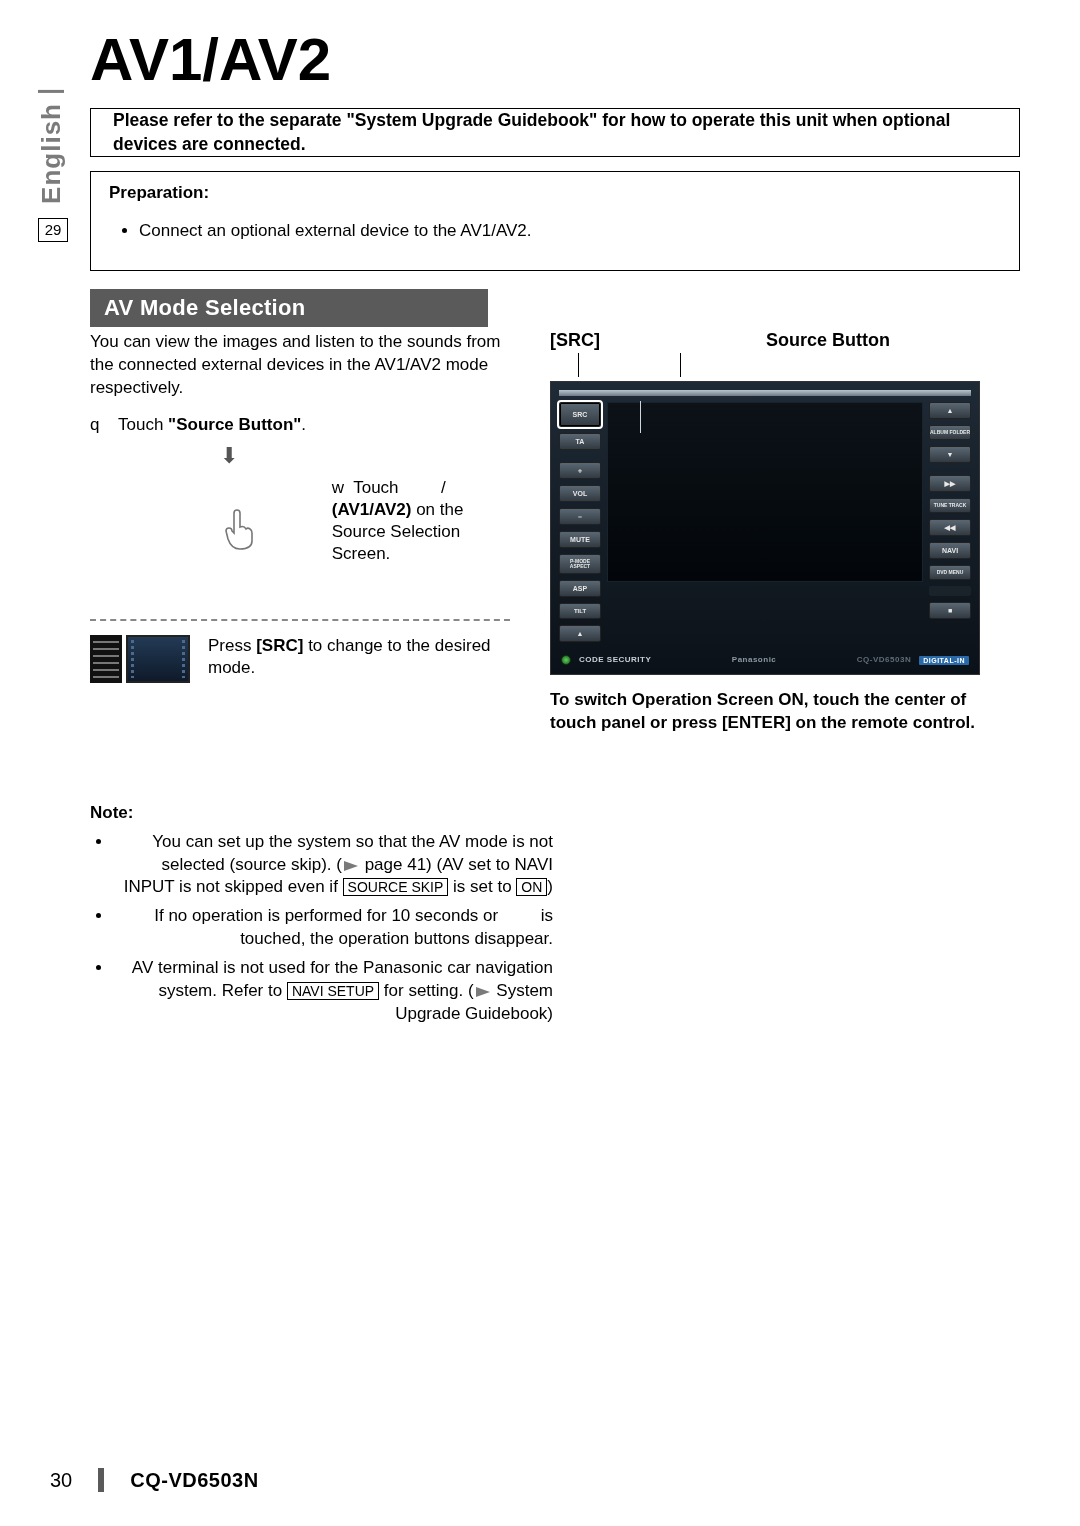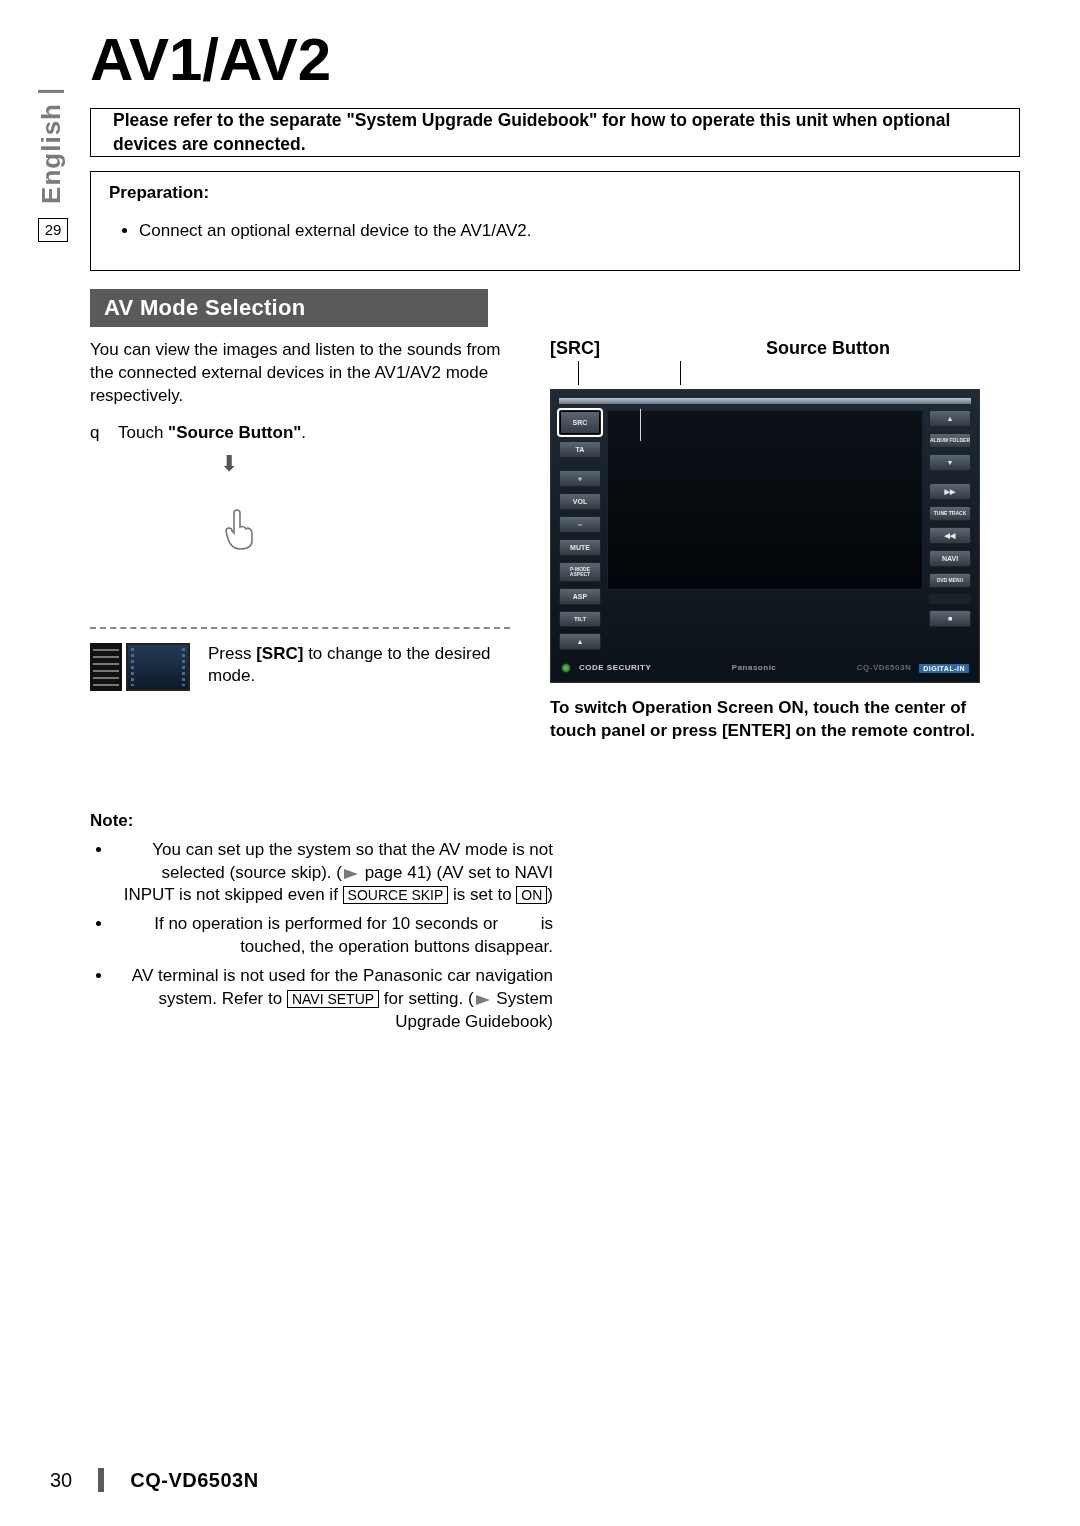--- a/index.html
+++ b/index.html
@@ -65,21 +65,21 @@
   }
   .prep-box .hd { font: 700 17px/1.3 Arial; margin: 0 0 2px 0; }
   .prep-box ul { margin: 16px; padding: 0 0 0 14px; }
   .prep-box li { font: 400 17px/1.3 Arial; list-style: disc; }
   .section-bar {
     background: #5a5a5a;
     color: #fff;
     font: 900 22px/1 Arial, sans-serif;
     padding: 8px 14px;
     width: 370px;
-    margin-bottom: 12px;
+    margin-bottom: 4px;
     letter-spacing: 0.3px;
   }
   .two-col {
     display: flex;
     gap: 40px;
     align-items: flex-start;
   }
   .col-l { width: 420px; }
   .col-r { width: 430px; }
   .body-text { font: 400 17px/1.35 Arial; margin: 0 0 14px 0; }
@@ -295,20 +295,27 @@
         <div class="n">q</div>
         <div class="t">
           <span>Touch </span><b>"Source Button"</b><span>.</span>
         </div>
       </div>
 
       <div class="down-arrow">⬇</div>
 
       <div class="step2-wrap">
         <div class="placeholder-rect"></div>
+        <div class="step2-text">
+          <span>w</span>&nbsp;
+          <span>Touch </span>
+          &nbsp;&nbsp;&nbsp;&nbsp;&nbsp;&nbsp;&nbsp;
+          <span>/</span><br>
+          <b>(AV1/AV2)</b><span> on the Source Selection Screen.</span>
+        </div>
       </div>
 
       <div class="finger-icon">
         <svg width="40" height="46" viewBox="0 0 40 46">
           <path d="M14 8 C14 4 20 4 20 8 L20 22 C20 22 24 20 26 24 C28 22 32 24 32 28 L32 36 C32 42 26 44 20 44 C14 44 10 40 8 34 L6 26 C6 22 12 22 12 26 L14 28 Z" fill="none" stroke="#777" stroke-width="1.6"></path>
         </svg>
       </div>
 
       <hr class="dashed">
 

